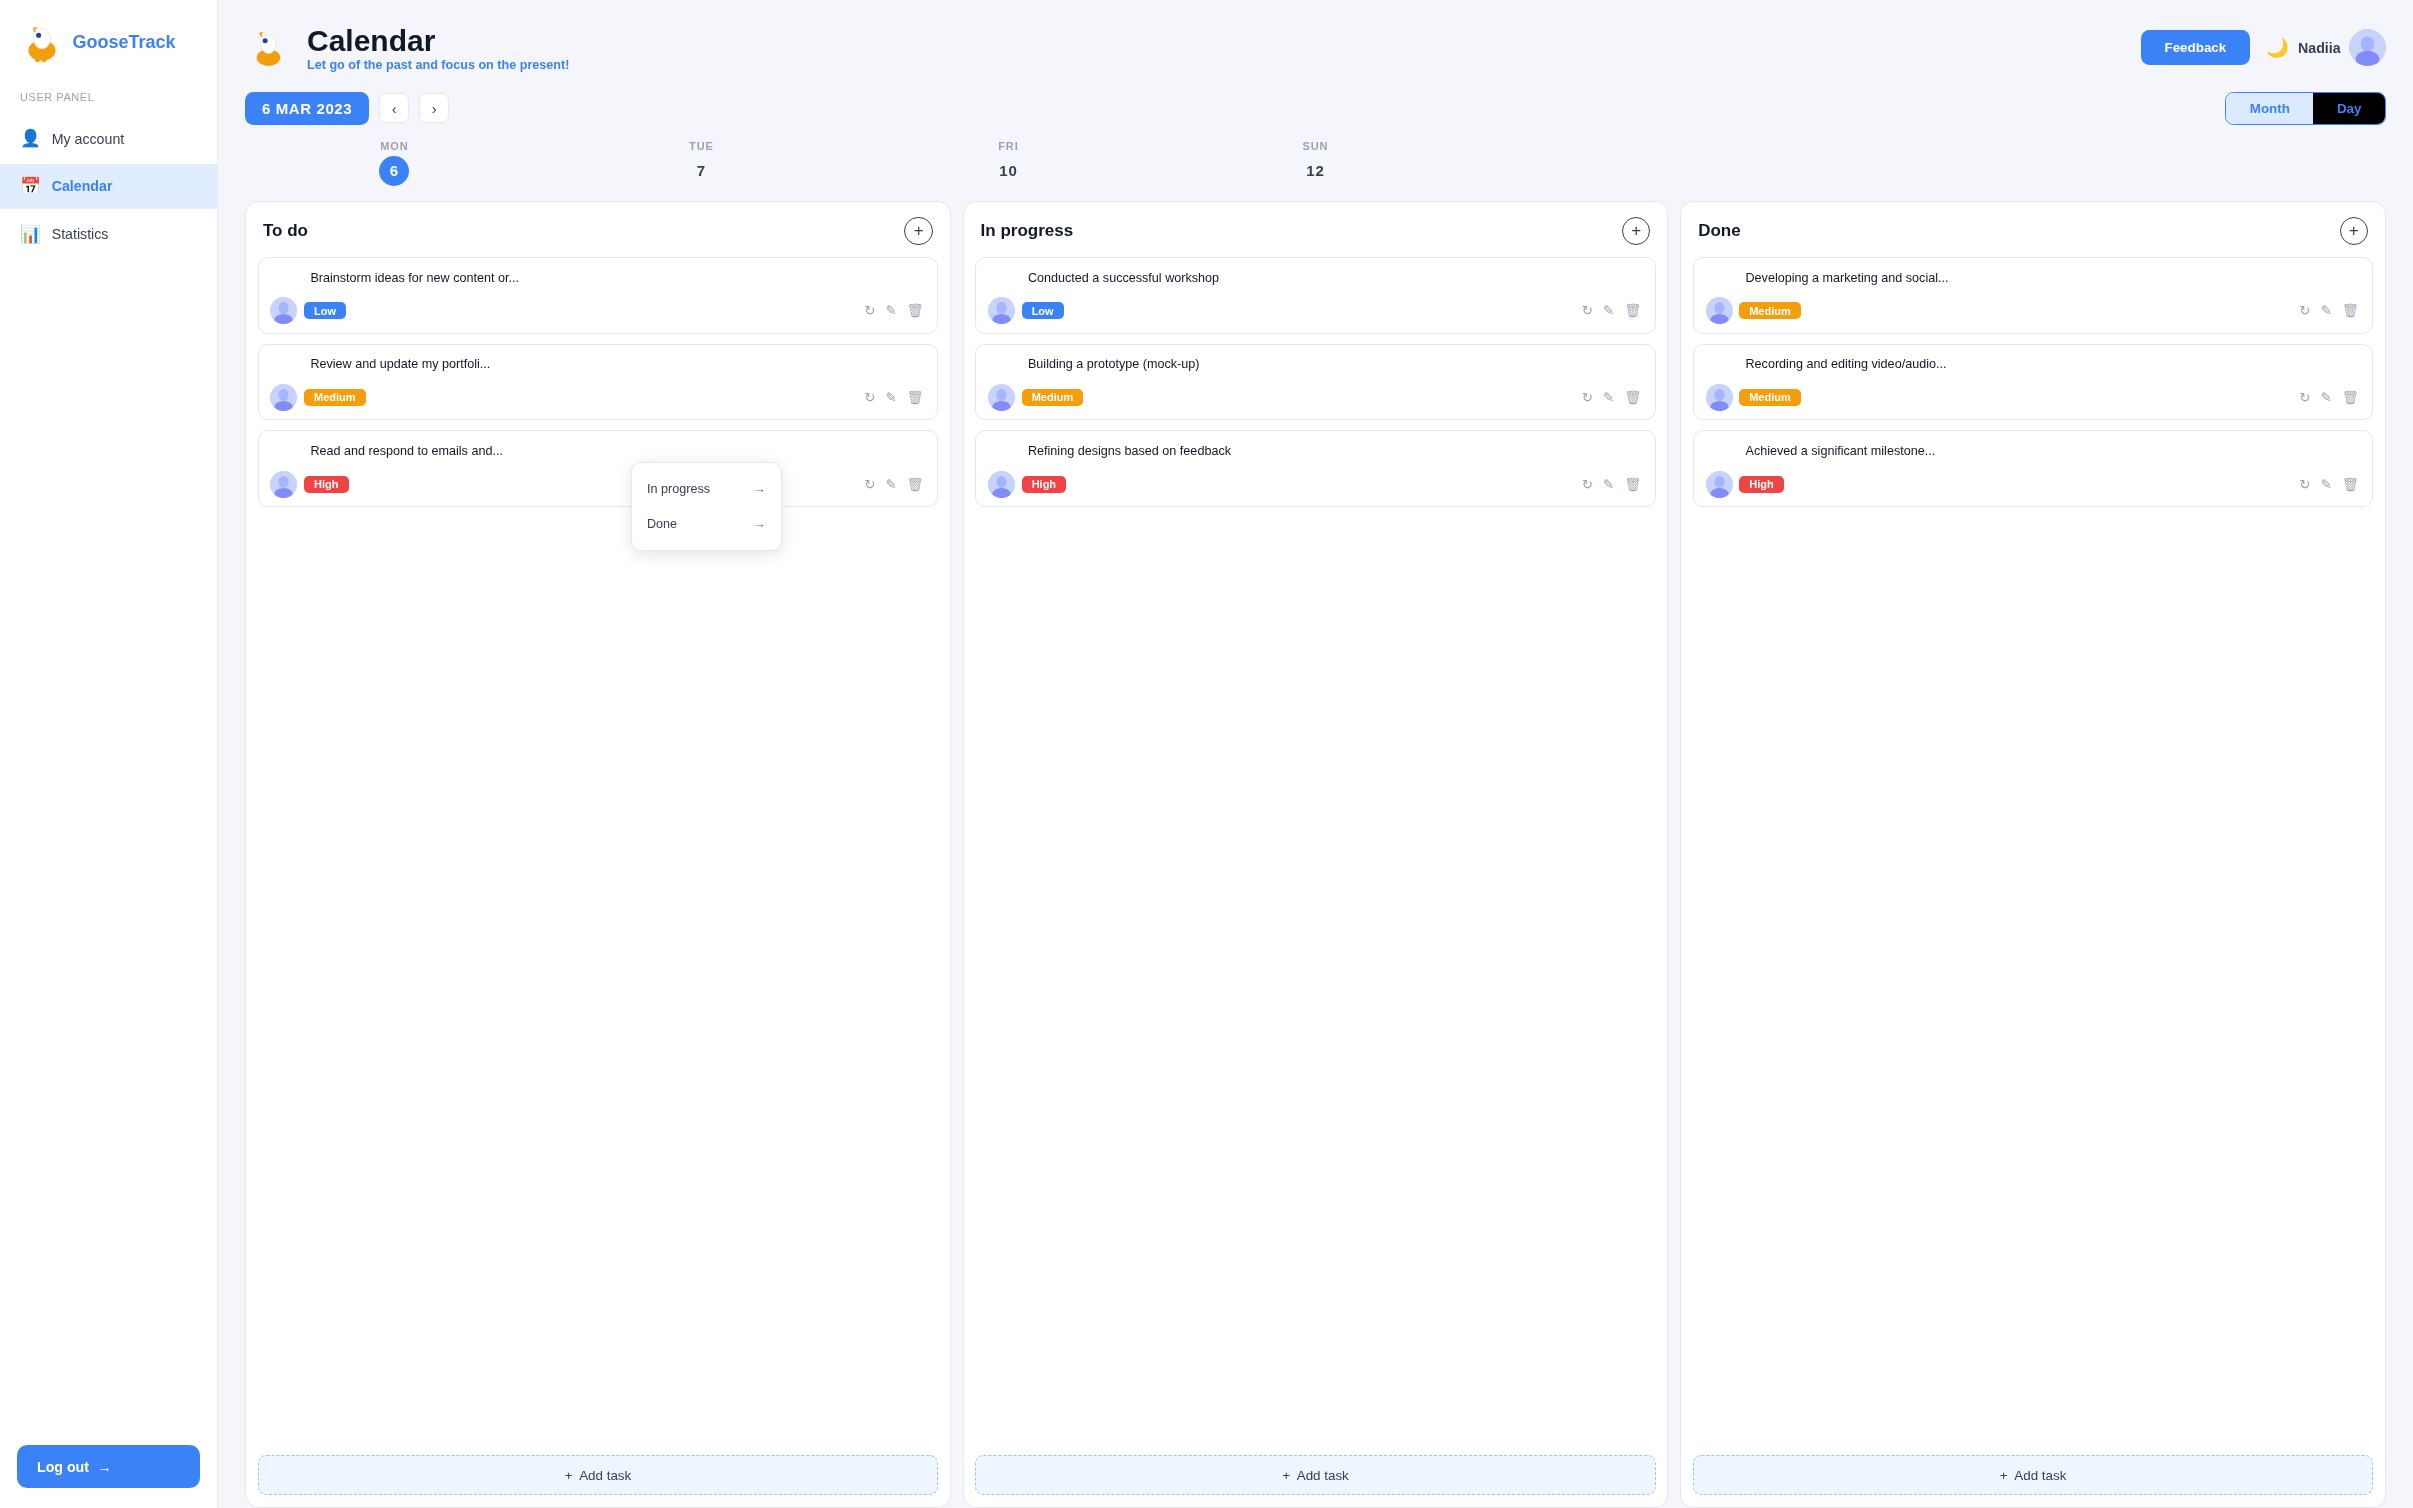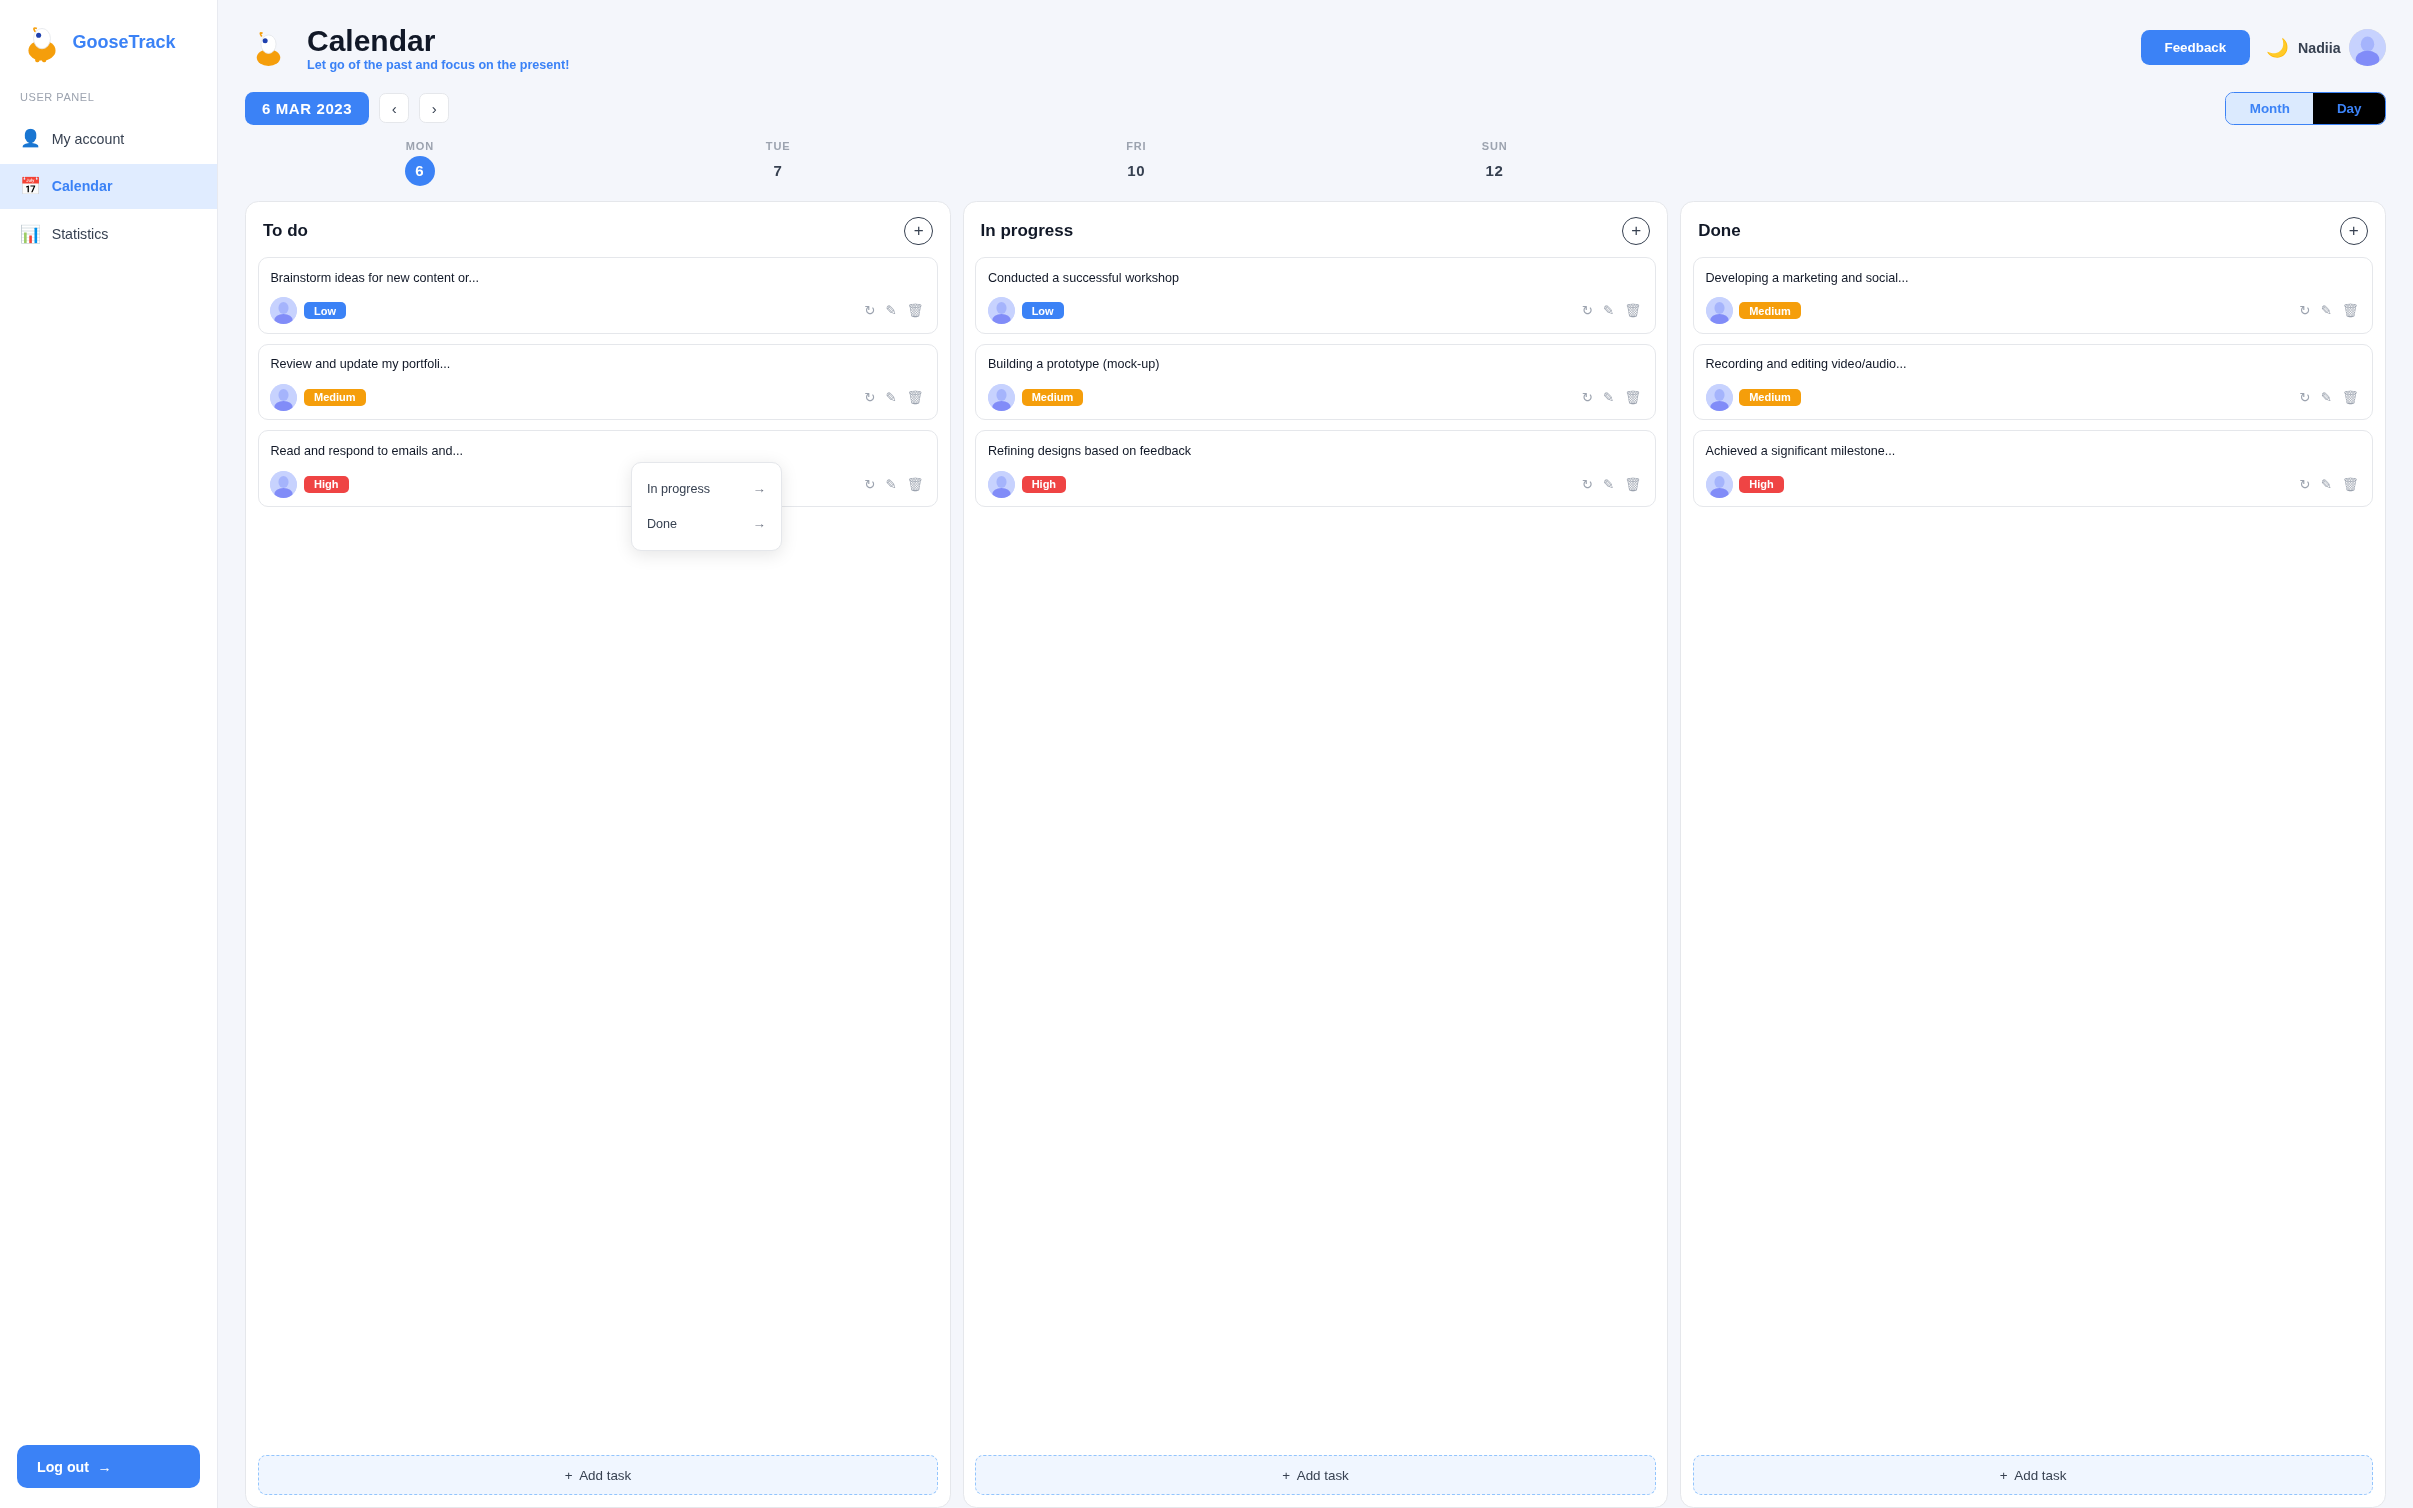--- a/index.html
+++ b/index.html
@@ -199,21 +199,21 @@
       color: #3b82f6;
     }
     .view-btn.active {
       background: #dbeafe;
       color: #3b82f6;
     }
 
     
     .day-headers {
       display: grid;
-      grid-template-columns: repeat(6, 1fr);
+      grid-template-columns: repeat(7, 1fr);
       gap: 8.4px;
       margin-bottom: 8.4px;
       padding: 0 0;
     }
     .day-header {
       text-align: center;
       font-size: 11px;
       font-weight: 700;
       color: #9ca3af;
       letter-spacing: 0.08em;
@@ -292,20 +292,21 @@
       border-radius: 10px;
       padding: 11.7px 11.7px 8.4px 11.7px;
       position: relative;
     }
     .task-title {
       font-size: 12.6px;
       color: #111827;
       font-weight: 500;
       margin-bottom: 10px;
       line-height: 1.4;
+      margin-left: 40px;
     }
     .task-footer {
       display: flex;
       align-items: center;
       justify-content: space-between;
     }
     .task-left {
       display: flex;
       align-items: center;
       gap: 6.7px;

